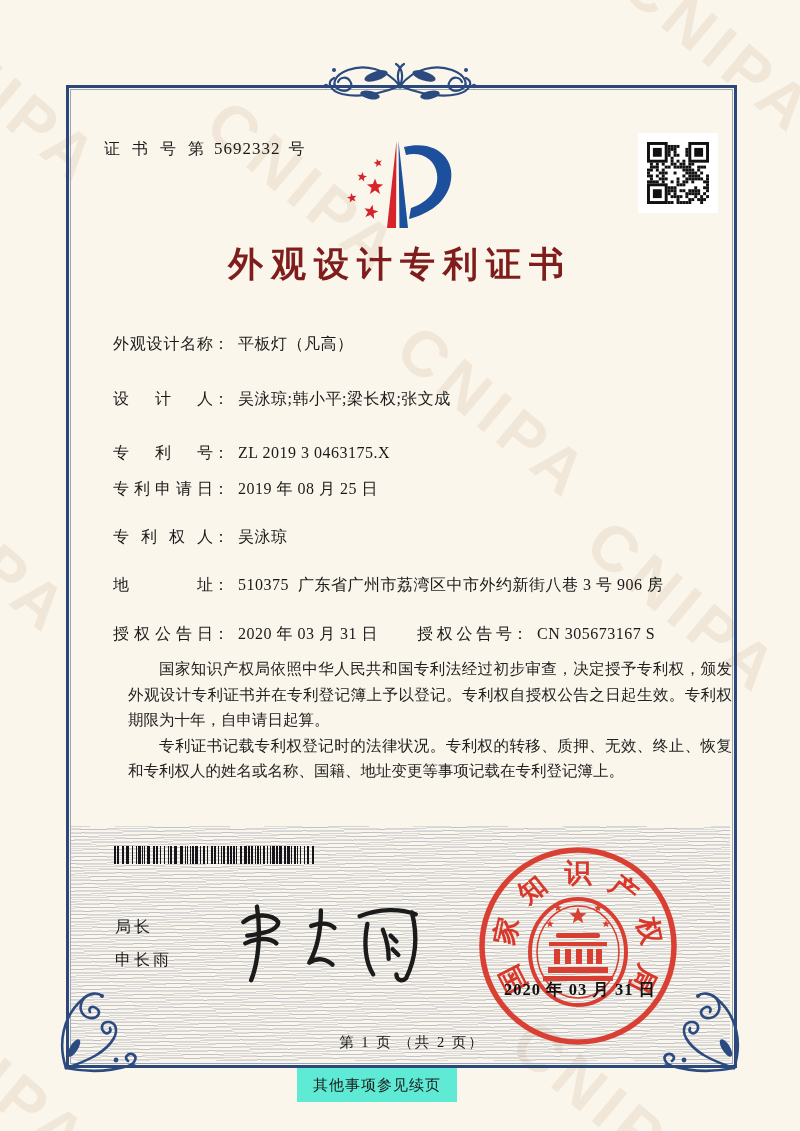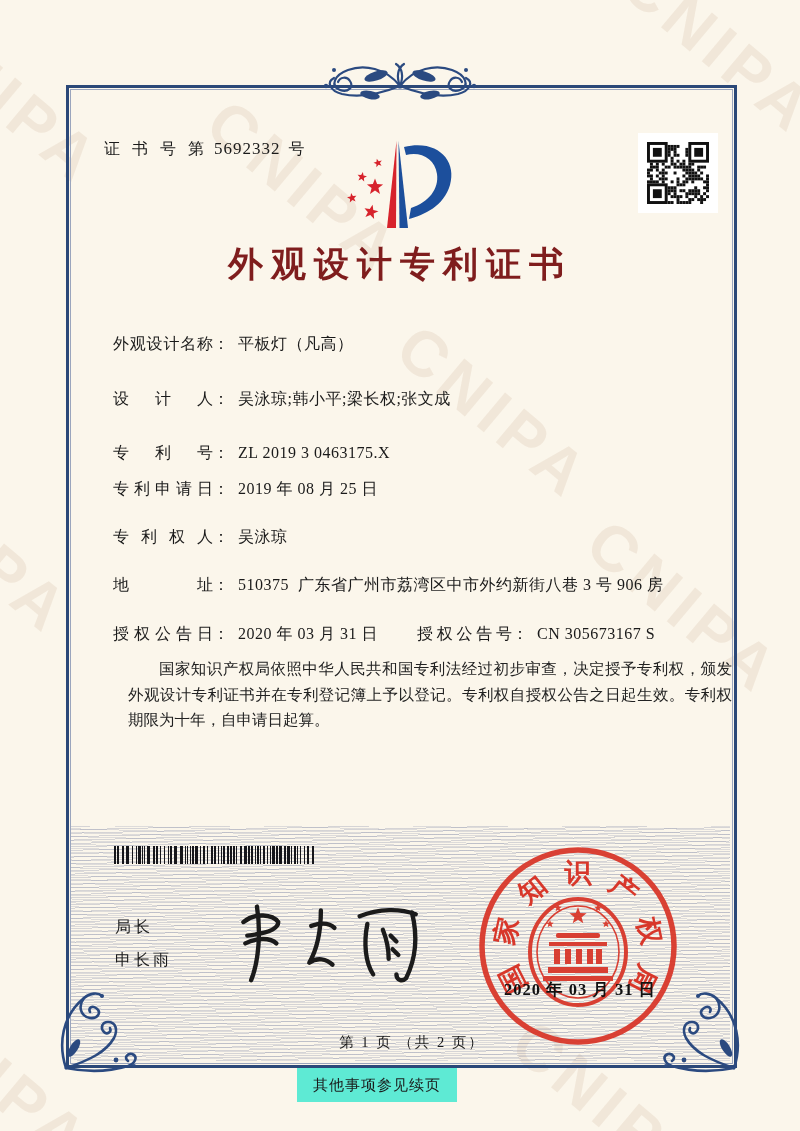--- a/index.html
+++ b/index.html
@@ -326,20 +326,21 @@
     <span>
       <span class="flabel">授权公告日</span><span class="fcolon">：</span><span class="fvalue">2020 年 03 月 31 日</span>
     </span>
     <span class="g2">
       <span class="flabel w2">授权公告号</span><span class="fcolon">：</span><span class="fvalue">CN 305673167 S</span>
     </span>
   </div>
 
   <div class="bodytext">
     <p>国家知识产权局依照中华人民共和国专利法经过初步审查，决定授予专利权，颁发外观设计专利证书并在专利登记簿上予以登记。专利权自授权公告之日起生效。专利权期限为十年，自申请日起算。</p>
+    <p>专利证书记载专利权登记时的法律状况。专利权的转移、质押、无效、终止、恢复和专利权人的姓名或名称、国籍、地址变更等事项记载在专利登记簿上。</p>
   </div>
 
   <svg id="barcode" class="barcode" width="207" height="18" viewBox="0 0 207 18">
       <rect x="1" y="0" width="2" height="18" fill="#16161a"></rect>
       <rect x="4" y="0" width="2" height="18" fill="#16161a"></rect>
       <rect x="9" y="0" width="2" height="18" fill="#16161a"></rect>
       <rect x="13" y="0" width="3" height="18" fill="#16161a"></rect>
       <rect x="19" y="0" width="1" height="18" fill="#16161a"></rect>
       <rect x="23" y="0" width="1" height="18" fill="#16161a"></rect>
       <rect x="25" y="0" width="3" height="18" fill="#16161a"></rect>

